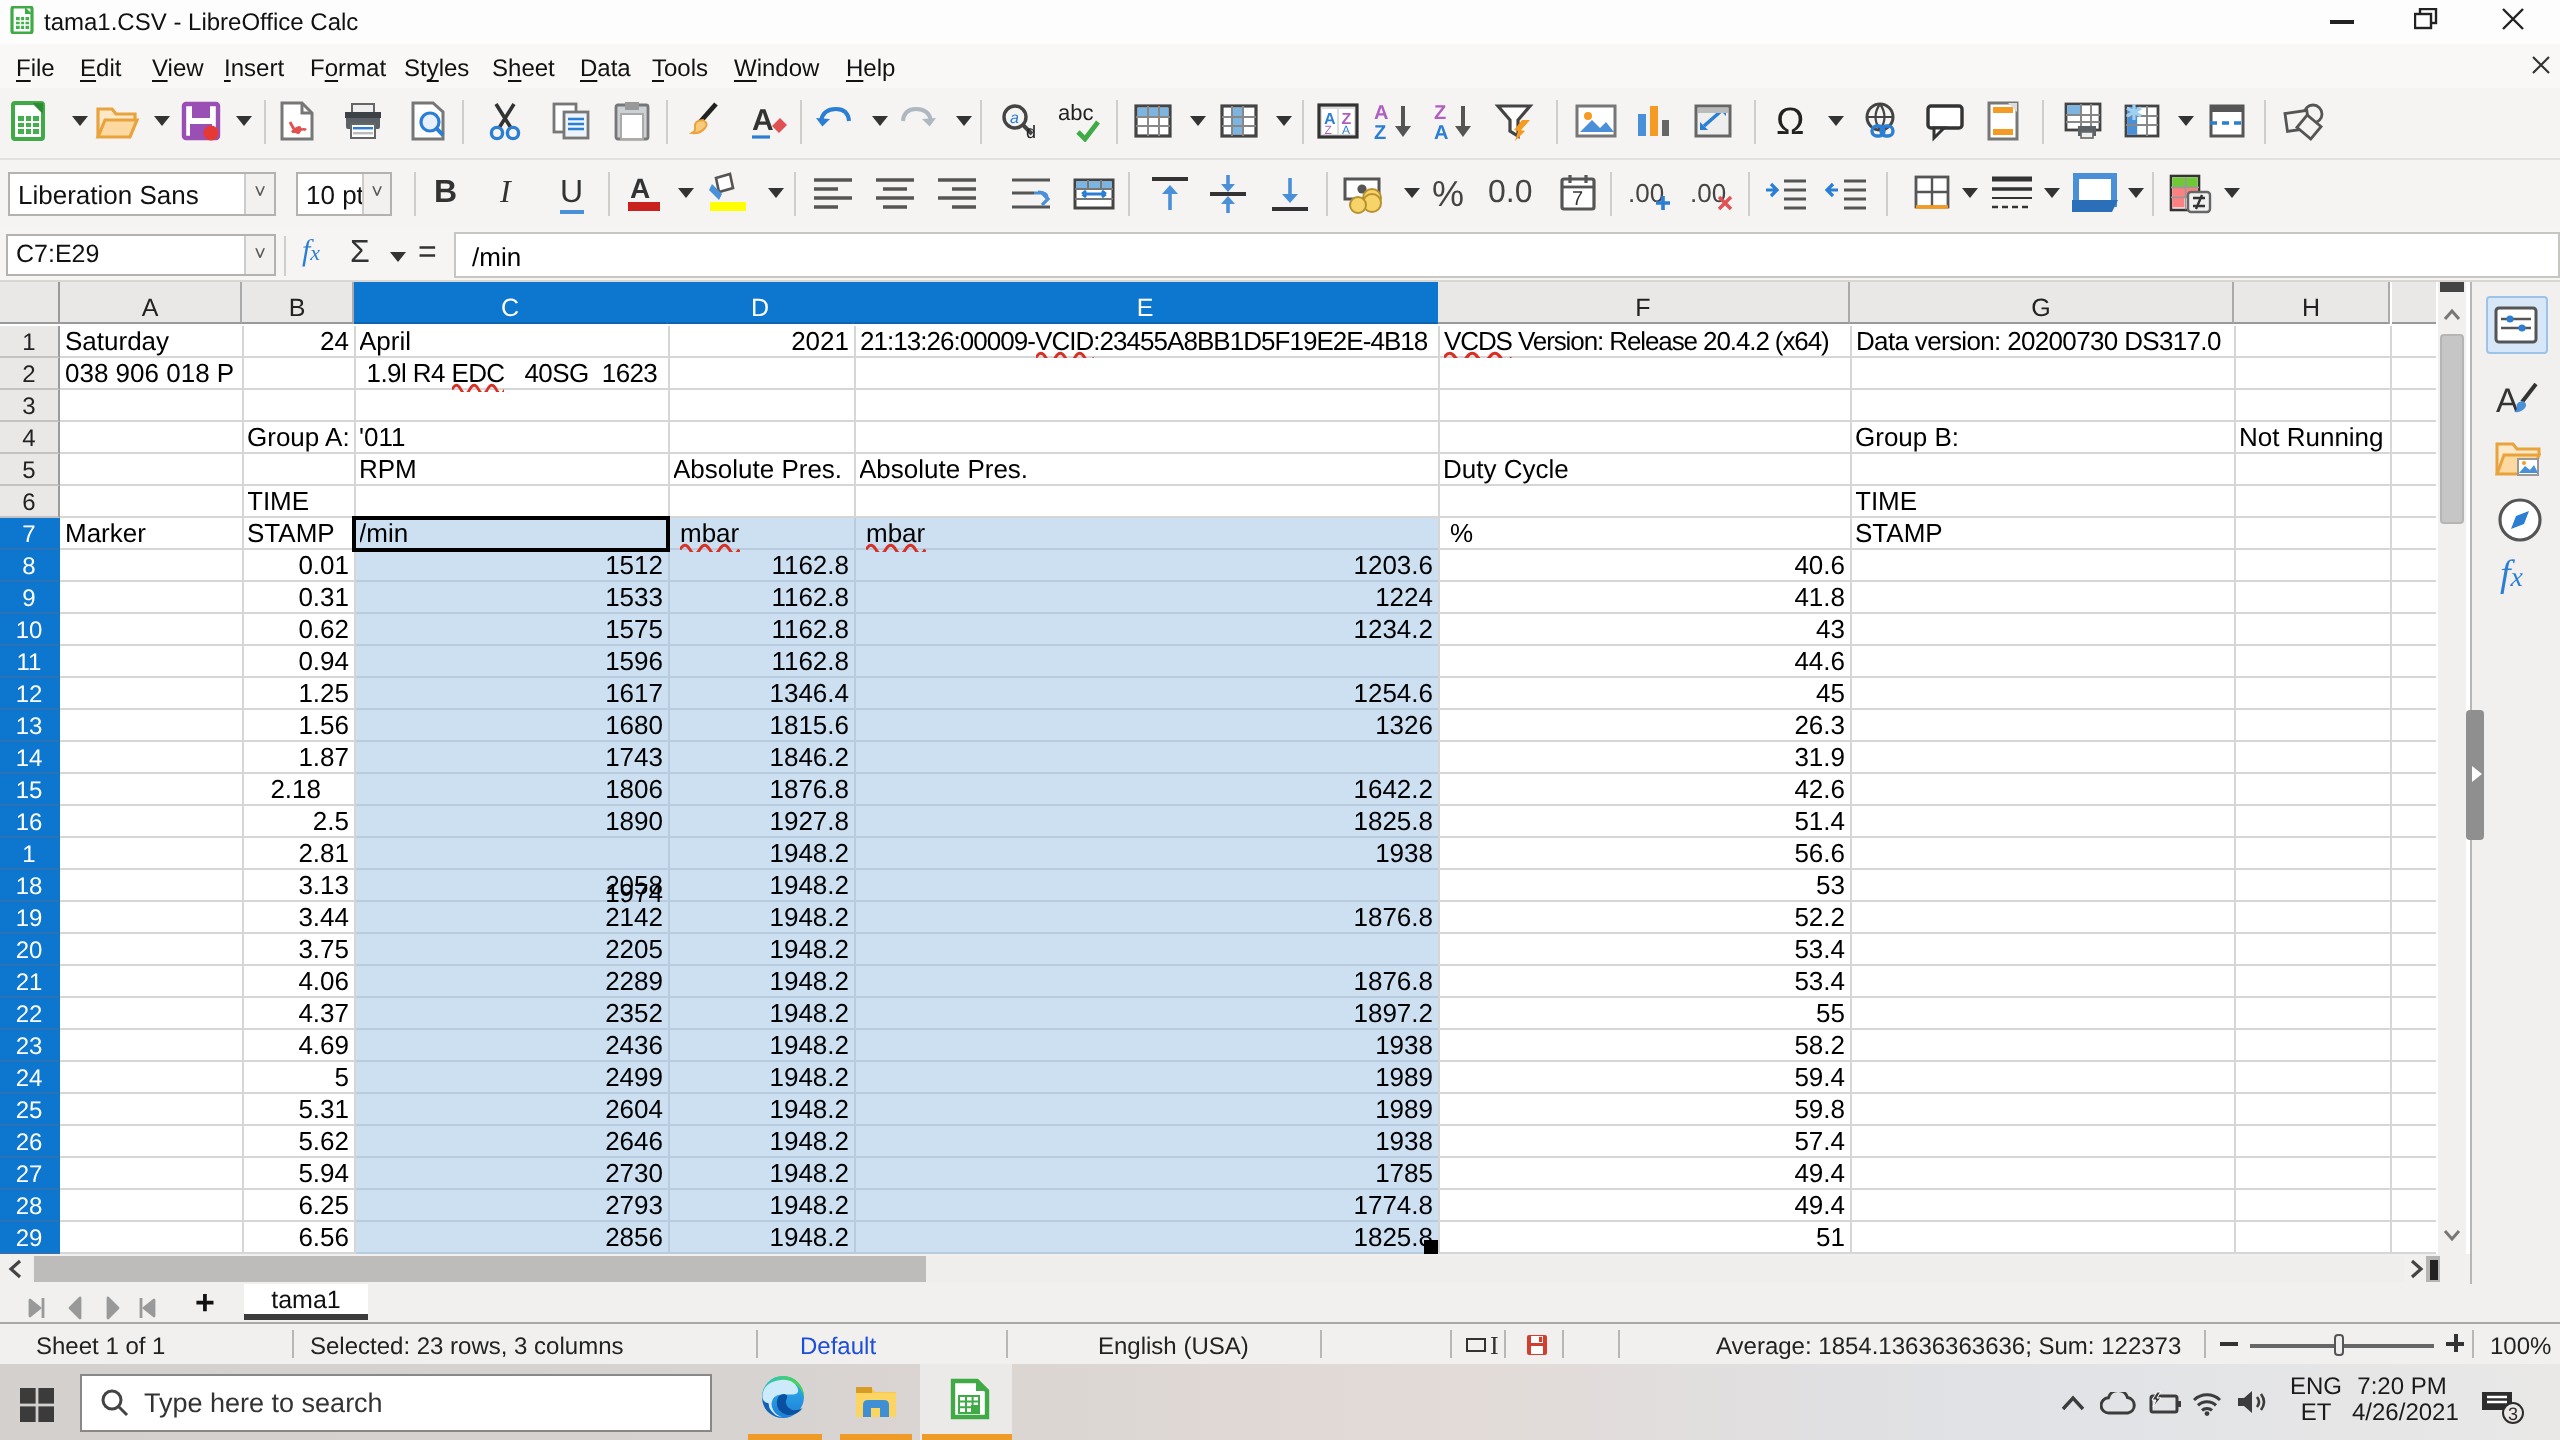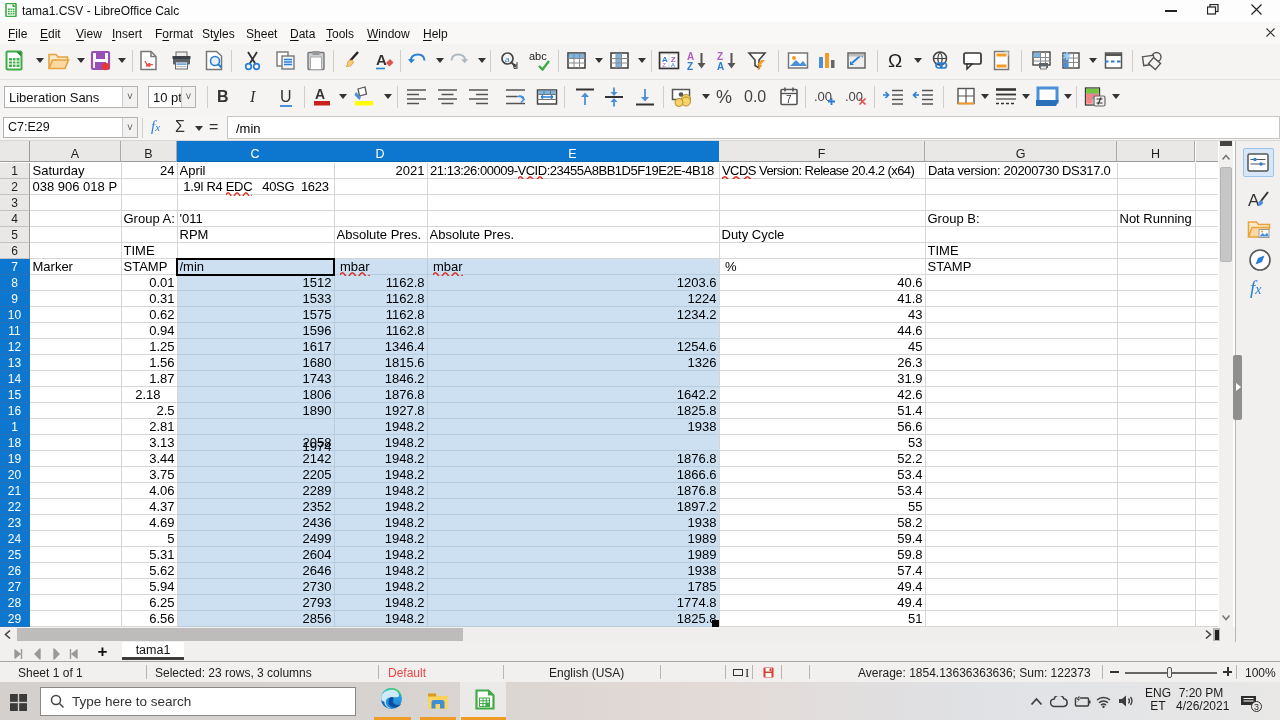--- a/index.html
+++ b/index.html
@@ -535,21 +535,20 @@
 <div class="cl r" style="left:334px;top:435px;width:90.5px">1948.2</div>
 <div class="cl r" style="left:719px;top:435px;width:203.5px">53</div>
 <div class="cl r" style="left:121px;top:451px;width:53.5px">3.44</div>
 <div class="cl r" style="left:177px;top:451px;width:154.5px">2142</div>
 <div class="cl r" style="left:334px;top:451px;width:90.5px">1948.2</div>
 <div class="cl r" style="left:427px;top:451px;width:289.5px">1876.8</div>
 <div class="cl r" style="left:719px;top:451px;width:203.5px">52.2</div>
 <div class="cl r" style="left:121px;top:467px;width:53.5px">3.75</div>
 <div class="cl r" style="left:177px;top:467px;width:154.5px">2205</div>
 <div class="cl r" style="left:334px;top:467px;width:90.5px">1948.2</div>
-<div class="cl r" style="left:427px;top:467px;width:289.5px">1866.6</div>
 <div class="cl r" style="left:719px;top:467px;width:203.5px">53.4</div>
 <div class="cl r" style="left:121px;top:483px;width:53.5px">4.06</div>
 <div class="cl r" style="left:177px;top:483px;width:154.5px">2289</div>
 <div class="cl r" style="left:334px;top:483px;width:90.5px">1948.2</div>
 <div class="cl r" style="left:427px;top:483px;width:289.5px">1876.8</div>
 <div class="cl r" style="left:719px;top:483px;width:203.5px">53.4</div>
 <div class="cl r" style="left:121px;top:499px;width:53.5px">4.37</div>
 <div class="cl r" style="left:177px;top:499px;width:154.5px">2352</div>
 <div class="cl r" style="left:334px;top:499px;width:90.5px">1948.2</div>
 <div class="cl r" style="left:427px;top:499px;width:289.5px">1897.2</div>
@@ -652,21 +651,21 @@
       <path d="M3 2 L8 7 L3 12z" fill="#999" stroke="#999" stroke-width="1.4" stroke-linejoin="round"></path>
     </svg>
 <svg style="position:absolute;left:69px;top:647px" width="11" height="14" viewBox="0 0 11 14">
       <path d="M1.5 2 V12 M3 7 L8 3 V11z" fill="#999" stroke="#999" stroke-width="1.4" stroke-linejoin="round"></path>
     </svg>
 <div style="position:absolute;left:95px;top:644px;width:15px;height:15px;color:#111;font-size:17px;font-weight:bold;line-height:15px;text-align:center">+</div>
 <div style="position:absolute;left:122px;top:642px;width:62px;height:18px;background:#fff;border-bottom:3px solid #3c3c3c;font-size:12.5px;color:#111;text-align:center;line-height:17px">tama1</div>
 <div style="position:absolute;left:0px;top:661px;width:1280px;height:21px;background:#f1f0ef;border-top:1px solid #a9a7a5"></div>
 <div style="position:absolute;left:18px;top:666px;font-size:12px;color:#222">Sheet 1 of 1</div>
 <div style="position:absolute;left:155px;top:666px;font-size:12px;color:#222">Selected: 23 rows, 3 columns</div>
-<div style="position:absolute;left:388px;top:666px;font-size:12px;color:#ef4444">Default</div>
+<div style="position:absolute;left:400px;top:666px;font-size:12px;color:#1d4ed8">Default</div>
 <div style="position:absolute;left:549px;top:666px;font-size:12px;color:#222">English (USA)</div>
 <div class="sepv" style="left:146px;top:665px;height:14px;background:#b9b7b4"></div>
 <div class="sepv" style="left:378px;top:665px;height:14px;background:#b9b7b4"></div>
 <div class="sepv" style="left:503px;top:665px;height:14px;background:#b9b7b4"></div>
 <div class="sepv" style="left:660px;top:665px;height:14px;background:#b9b7b4"></div>
 <div class="sepv" style="left:725px;top:665px;height:14px;background:#b9b7b4"></div>
 <div class="sepv" style="left:752px;top:665px;height:14px;background:#b9b7b4"></div>
 <div class="sepv" style="left:781px;top:665px;height:14px;background:#b9b7b4"></div>
 <div class="sepv" style="left:809px;top:665px;height:14px;background:#b9b7b4"></div>
 <div class="sepv" style="left:1102px;top:665px;height:14px;background:#b9b7b4"></div>

